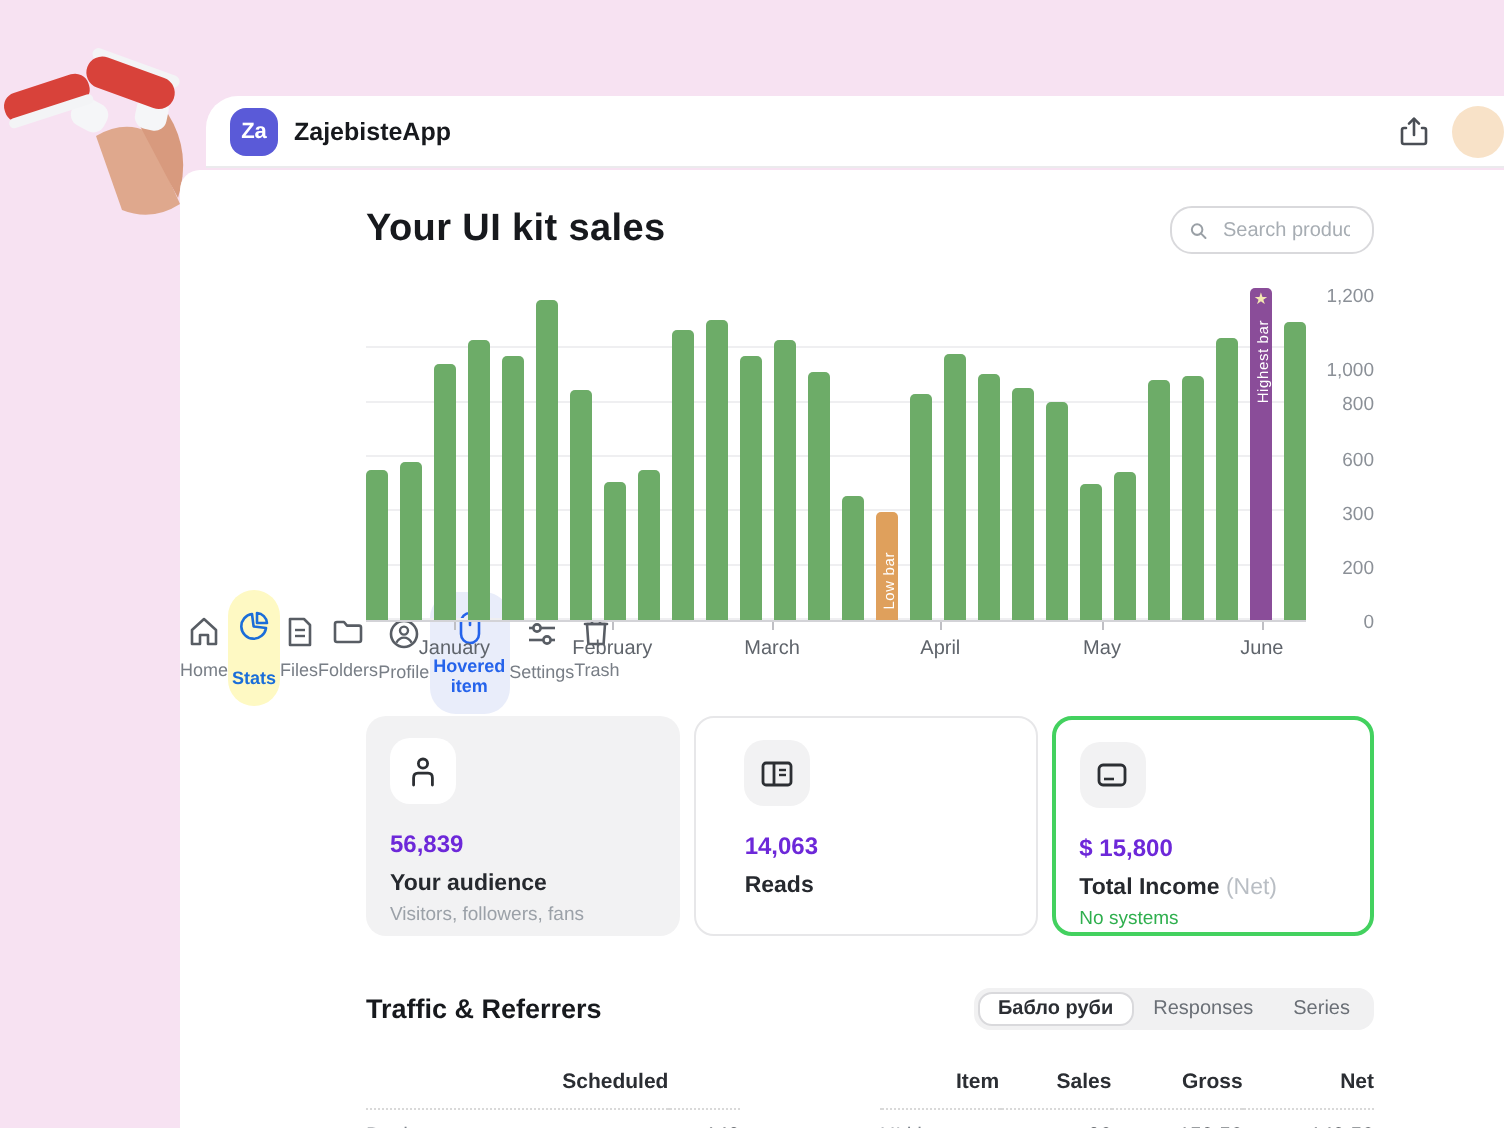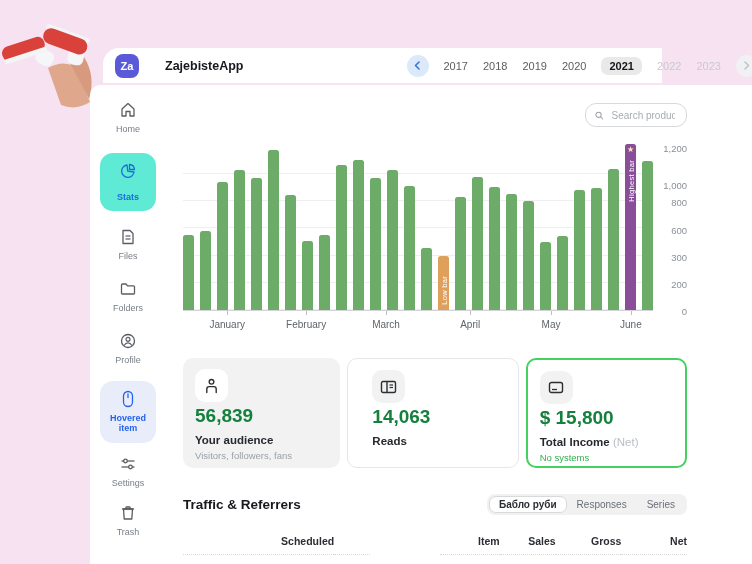--- a/index.html
+++ b/index.html
@@ -3,47 +3,47 @@
 <meta charset="utf-8">
 <style>
   html,body{margin:0;padding:0;}
   body{font-family:"Liberation Sans",sans-serif;}
   .screen{position:relative;width:752px;height:564px;background:#f7e2f2;overflow:hidden;}
 
   
   .legs{position:absolute;left:0;top:6px;width:118px;height:118px;}
 
   
-  .topbar{position:absolute;left:103px;top:48px;width:559px;height:36px;background:#fff;
+  .topbar{position:absolute;left:103px;top:48px;width:649px;height:36px;background:#fff;
     border-radius:16px 0 0 0;border-bottom:1px solid #ebebed;display:flex;align-items:center;
-    padding:0 0 0 12px;box-sizing:border-box;gap:18px;}
+    padding:0 0 0 12px;box-sizing:border-box;}
   .avatar{width:24px;height:24px;border-radius:8px;background:#5a5ad8;color:#fff;font-weight:700;
     font-size:11px;display:flex;align-items:center;justify-content:center;flex:0 0 auto;}
   .appname{font-size:12.5px;font-weight:700;color:#17191d;margin-left:8px;}
   .yearnav{display:flex;align-items:center;gap:15px;margin-left:145px;}
   .navcircle{width:22px;height:22px;border-radius:50%;display:flex;align-items:center;justify-content:center;}
   .navcircle.prev{background:#dce9fb;}
   .navcircle.next{background:#f1f1f3;}
   .year{font-size:11px;color:#5b5d61;cursor:default;}
   .year.active{font-weight:700;color:#141619;background:#e9e9ea;border-radius:7px;padding:3px 8px;}
   .year.disabled{color:#c9c9ce;}
   .topicons{display:flex;align-items:center;gap:12px;margin-left:auto;}
   .bellwrap{position:relative;width:26px;height:26px;border-radius:50%;background:#f8e2c8;
     display:flex;align-items:center;justify-content:center;}
 
   
   .appbody{position:absolute;left:90px;top:85px;right:0;bottom:0;background:#fff;
     border-top-left-radius:10px;display:flex;}
 
   
-  .sidebar{width:76px;flex:0 0 76px;padding-top:16px;display:flex;flex-direction:column;align-items:center;box-sizing:border-box;}
+  .sidebar{width:76px;flex:0 0 76px;padding-top:16px;display:flex;flex-direction:row;align-items:center;box-sizing:border-box;}
   .sitem{display:flex;flex-direction:column;align-items:center;gap:5px;margin-bottom:19px;}
   .sitem .slabel{font-size:9px;color:#787e86;}
   .sitem.box{width:56px;border-radius:13px;padding:9px 2px;box-sizing:border-box;margin-bottom:17px;}
-  .sitem.active{background:#5eead4;gap:12px;}
+  .sitem.active{background:#fef9c3;gap:12px;}
   .sitem.active .slabel{color:#1a6ed9;font-weight:700;}
   .sitem.hoverbox{background:#e9edfa;margin-bottom:12px;}
   .sitem.hoverbox .slabel{color:#2563eb;font-weight:700;text-align:center;line-height:1.15;}
   .sitem.mb8{margin-bottom:16px;}
   .sitem.mb16{margin-bottom:16px;}
 
   
   .content{flex:1;padding:18px 65px 0 17px;box-sizing:border-box;}
   .headrow{display:flex;align-items:center;}
   .title{font-size:19px;font-weight:700;color:#17191d;letter-spacing:.2px;}
@@ -72,21 +72,21 @@
   .ylabels{position:relative;flex:1;height:163px;font-size:9.5px;color:#8b9097;}
   .ylabels span{position:absolute;right:0;}
 
   
   .cards{display:flex;gap:7px;margin-top:24px;}
   .card{flex:1;height:110px;border-radius:10px;padding:11px 12px;box-sizing:border-box;background:#f2f2f3;}
   .card.white{background:#fff;border:1px solid #e7e7e9;padding-left:24px;}
   .card.green{background:#fff;border:2px solid #43d15f;}
   .chip{width:33px;height:33px;border-radius:10px;background:#fff;display:flex;align-items:center;justify-content:center;}
   .card.white .chip,.card.green .chip{background:#f2f2f3;}
-  .cvalue{font-size:19px;font-weight:600;color:#15803d;margin-top:3px;display:flex;align-items:center;gap:5px;}
+  .cvalue{font-size:12px;font-weight:600;color:#6d28d9;margin-top:13px;display:flex;align-items:center;gap:5px;}
   .clabel{font-size:11.5px;font-weight:600;color:#26292e;margin-top:7px;}
   .clabel .net{color:#b9bec4;font-weight:400;}
   .csub{font-size:9.5px;color:#9ba1a8;margin-top:4px;}
   .csub.greentext{color:#2faf4e;}
 
   
   .traffic{margin-top:26px;}
   .trafhead{display:flex;align-items:center;}
   .traftitle{font-size:13.5px;font-weight:700;color:#17191d;}
   .segs{margin-left:auto;display:flex;align-items:center;background:#f1f1f2;border-radius:8px;padding:2px;}
@@ -122,39 +122,20 @@
     <g transform="rotate(20 64 36)">
       <rect x="42" y="24" width="46" height="6" rx="3" fill="#f3f4f6"></rect>
       <rect x="42" y="27" width="46" height="16" rx="8" fill="#d8423a"></rect>
     </g>
   </svg>
 
   <div class="topbar">
     <div class="avatar">Za</div>
     <div class="appname">ZajebisteApp</div>
 
-    <div class="yearnav">
-      <div class="navcircle prev">
-        <svg width="9" height="9" viewBox="0 0 9 9">
-            <polyline points="6,1 2.5,4.5 6,8" fill="none" stroke="#3b77d8" stroke-width="1.6" stroke-linecap="round" stroke-linejoin="round"></polyline>
-          </svg>
-      </div>
-      <span class="year">2017</span>
-      <span class="year">2018</span>
-      <span class="year">2019</span>
-      <span class="year">2020</span>
-      <span class="year active">2021</span>
-      <span class="year disabled">2022</span>
-      <span class="year disabled">2023</span>
-      <div class="navcircle next">
-        <svg width="9" height="9" viewBox="0 0 9 9">
-            <polyline points="3,1 6.5,4.5 3,8" fill="none" stroke="#c3c3c8" stroke-width="1.6" stroke-linecap="round" stroke-linejoin="round"></polyline>
-          </svg>
-      </div>
-    </div>
 
     <div class="topicons">
       <svg width="14" height="16" viewBox="0 0 14 16">
         <path d="M3 6 H2 Q1 6 1 7 V13 Q1 14 2 14 H12 Q13 14 13 13 V7 Q13 6 12 6 H11" fill="none" stroke="#4a4e55" stroke-width="1.3" stroke-linecap="round"></path>
         <line x1="7" y1="1.5" x2="7" y2="9.5" stroke="#4a4e55" stroke-width="1.3" stroke-linecap="round"></line>
         <polyline points="4.5,3.8 7,1.3 9.5,3.8" fill="none" stroke="#4a4e55" stroke-width="1.3" stroke-linecap="round" stroke-linejoin="round"></polyline>
       </svg>
       <div class="bellwrap">
         
         
@@ -230,20 +211,21 @@
           <line x1="3.5" y1="5" x2="14.5" y2="5" stroke="#585d64" stroke-width="1.3" stroke-linecap="round"></line>
           <path d="M7 5 V3.5 Q7 3 7.5 3 H10.5 Q11 3 11 3.5 V5" fill="none" stroke="#585d64" stroke-width="1.3"></path>
         </svg>
         <span class="slabel">Trash</span>
       </div>
     </div>
 
     <div class="content">
 
       <div class="headrow">
+        <div class="title">Your UI kit sales</div>
         <div class="search">
           <svg width="11" height="11" viewBox="0 0 11 11">
             <circle cx="4.6" cy="4.6" r="3.4" fill="none" stroke="#9aa0a6" stroke-width="1.3"></circle>
             <line x1="7.2" y1="7.2" x2="10" y2="10" stroke="#9aa0a6" stroke-width="1.3" stroke-linecap="round"></line>
           </svg>
           <input type="text" placeholder="Search product" style="">
         </div>
       </div>
 
       <div class="chartwrap">

